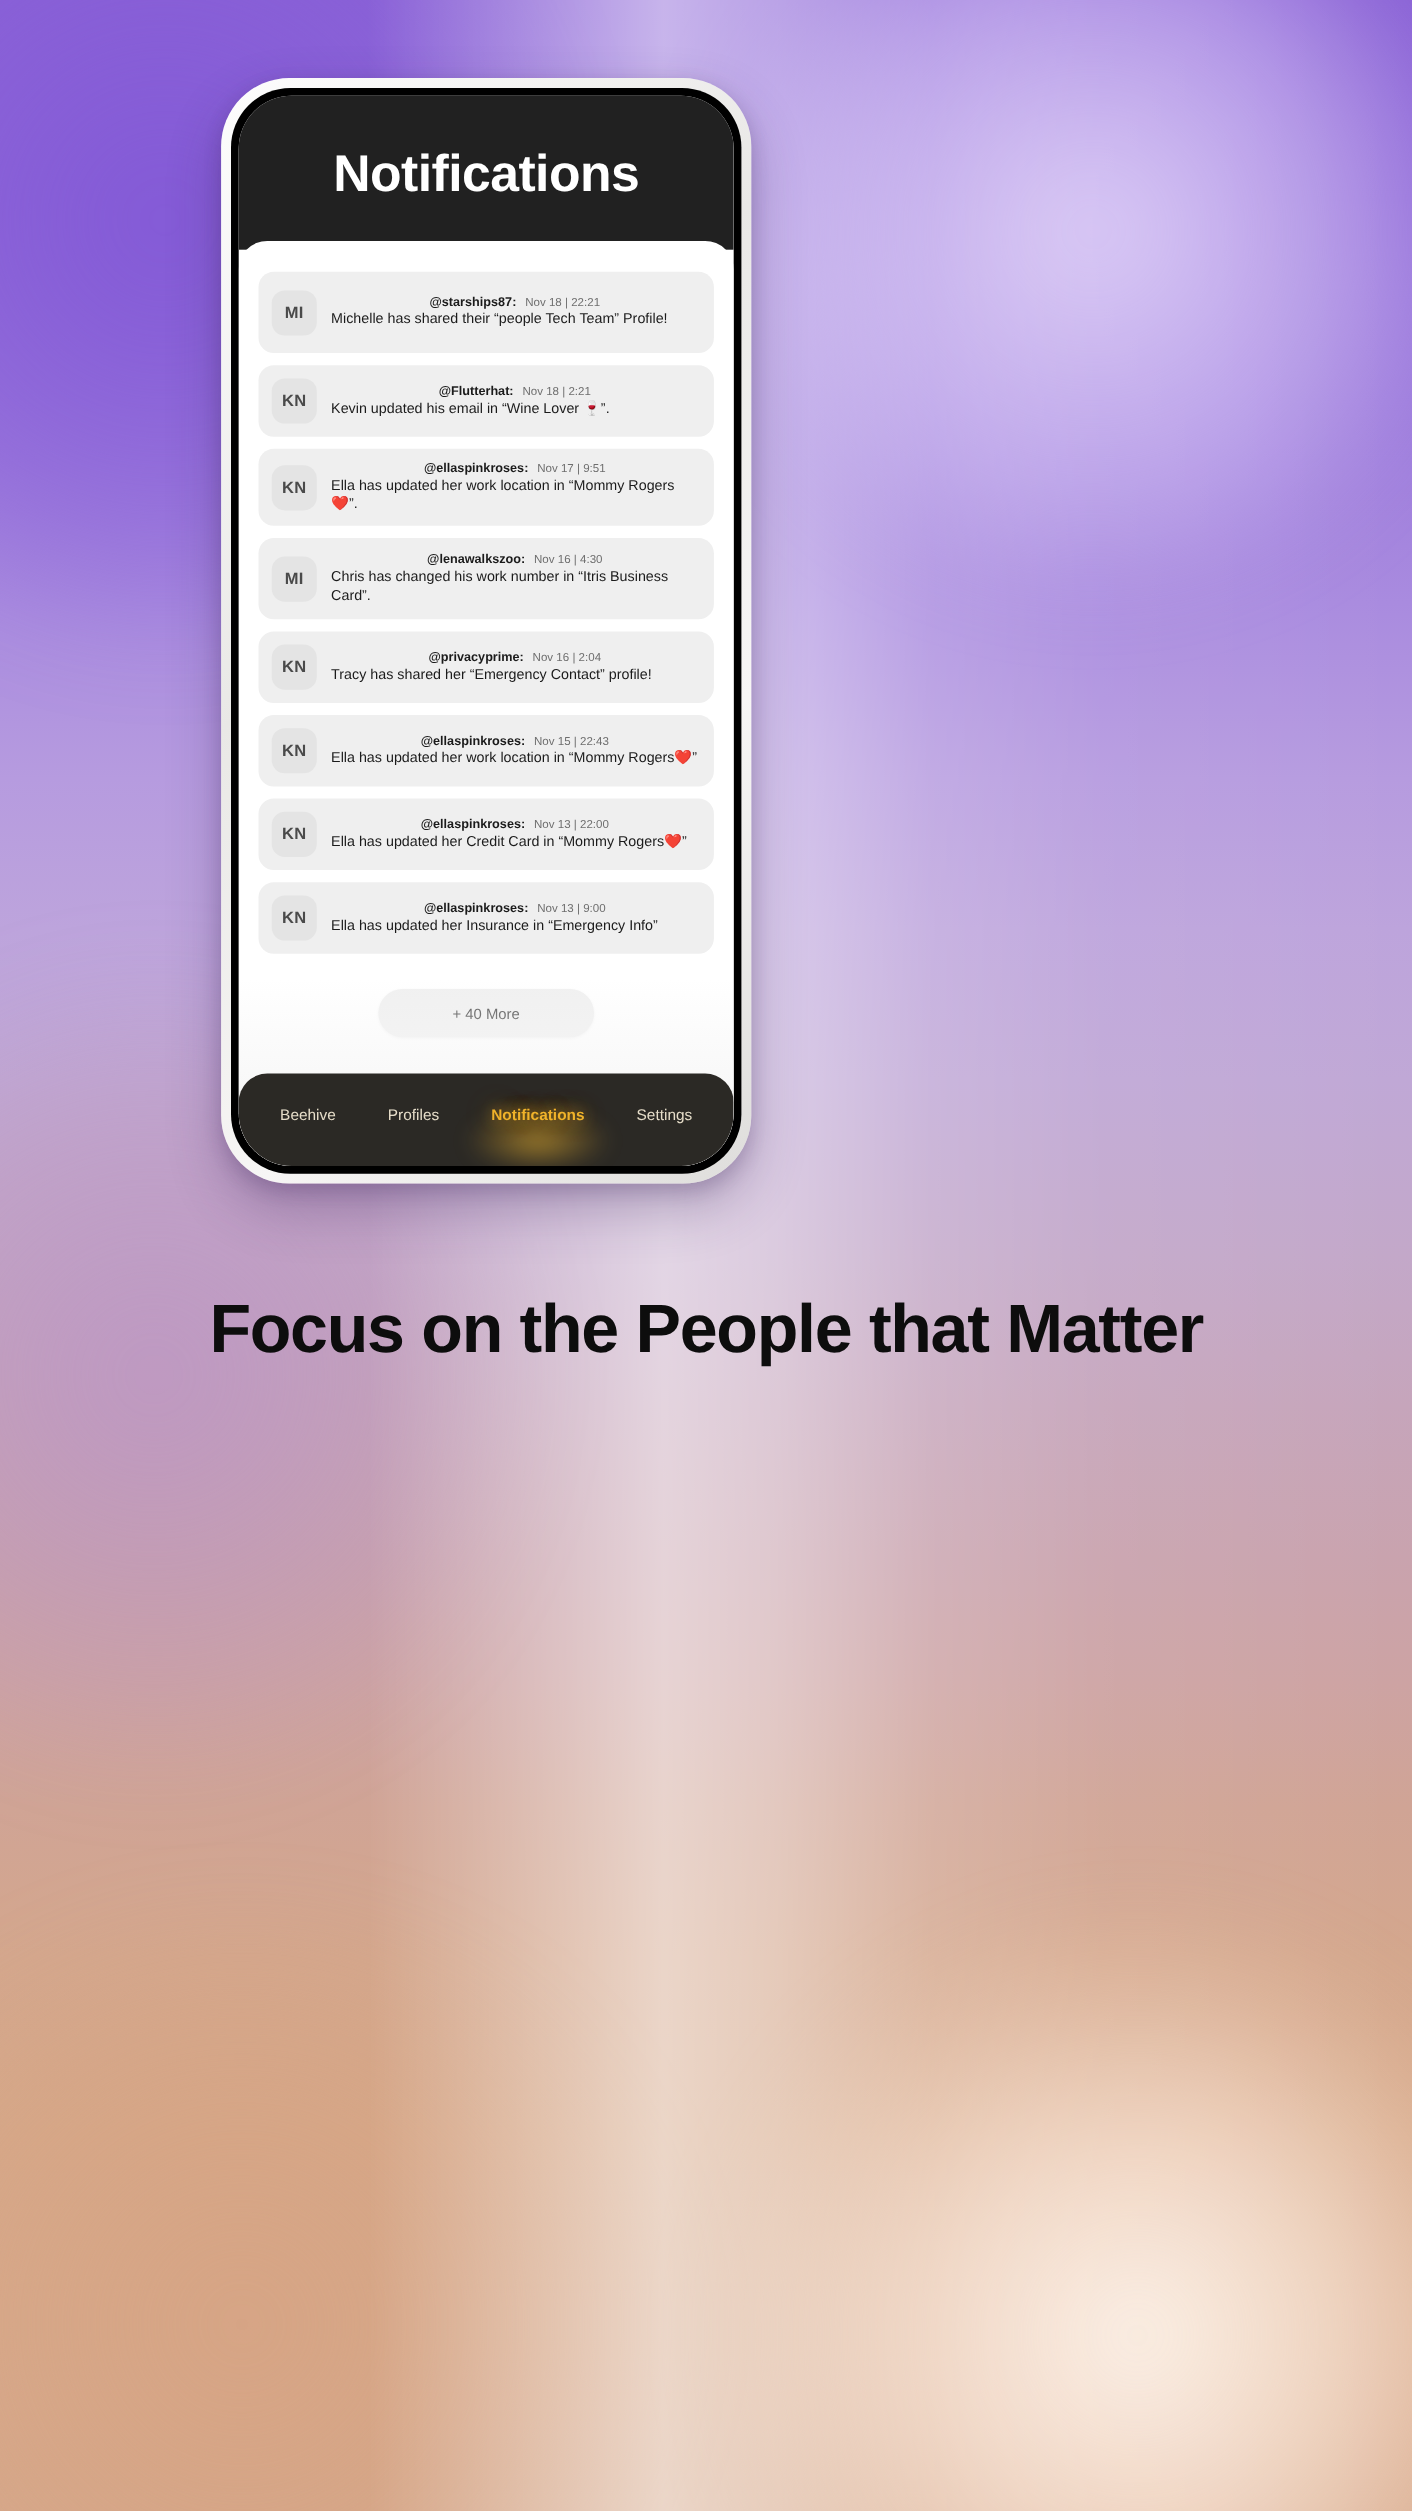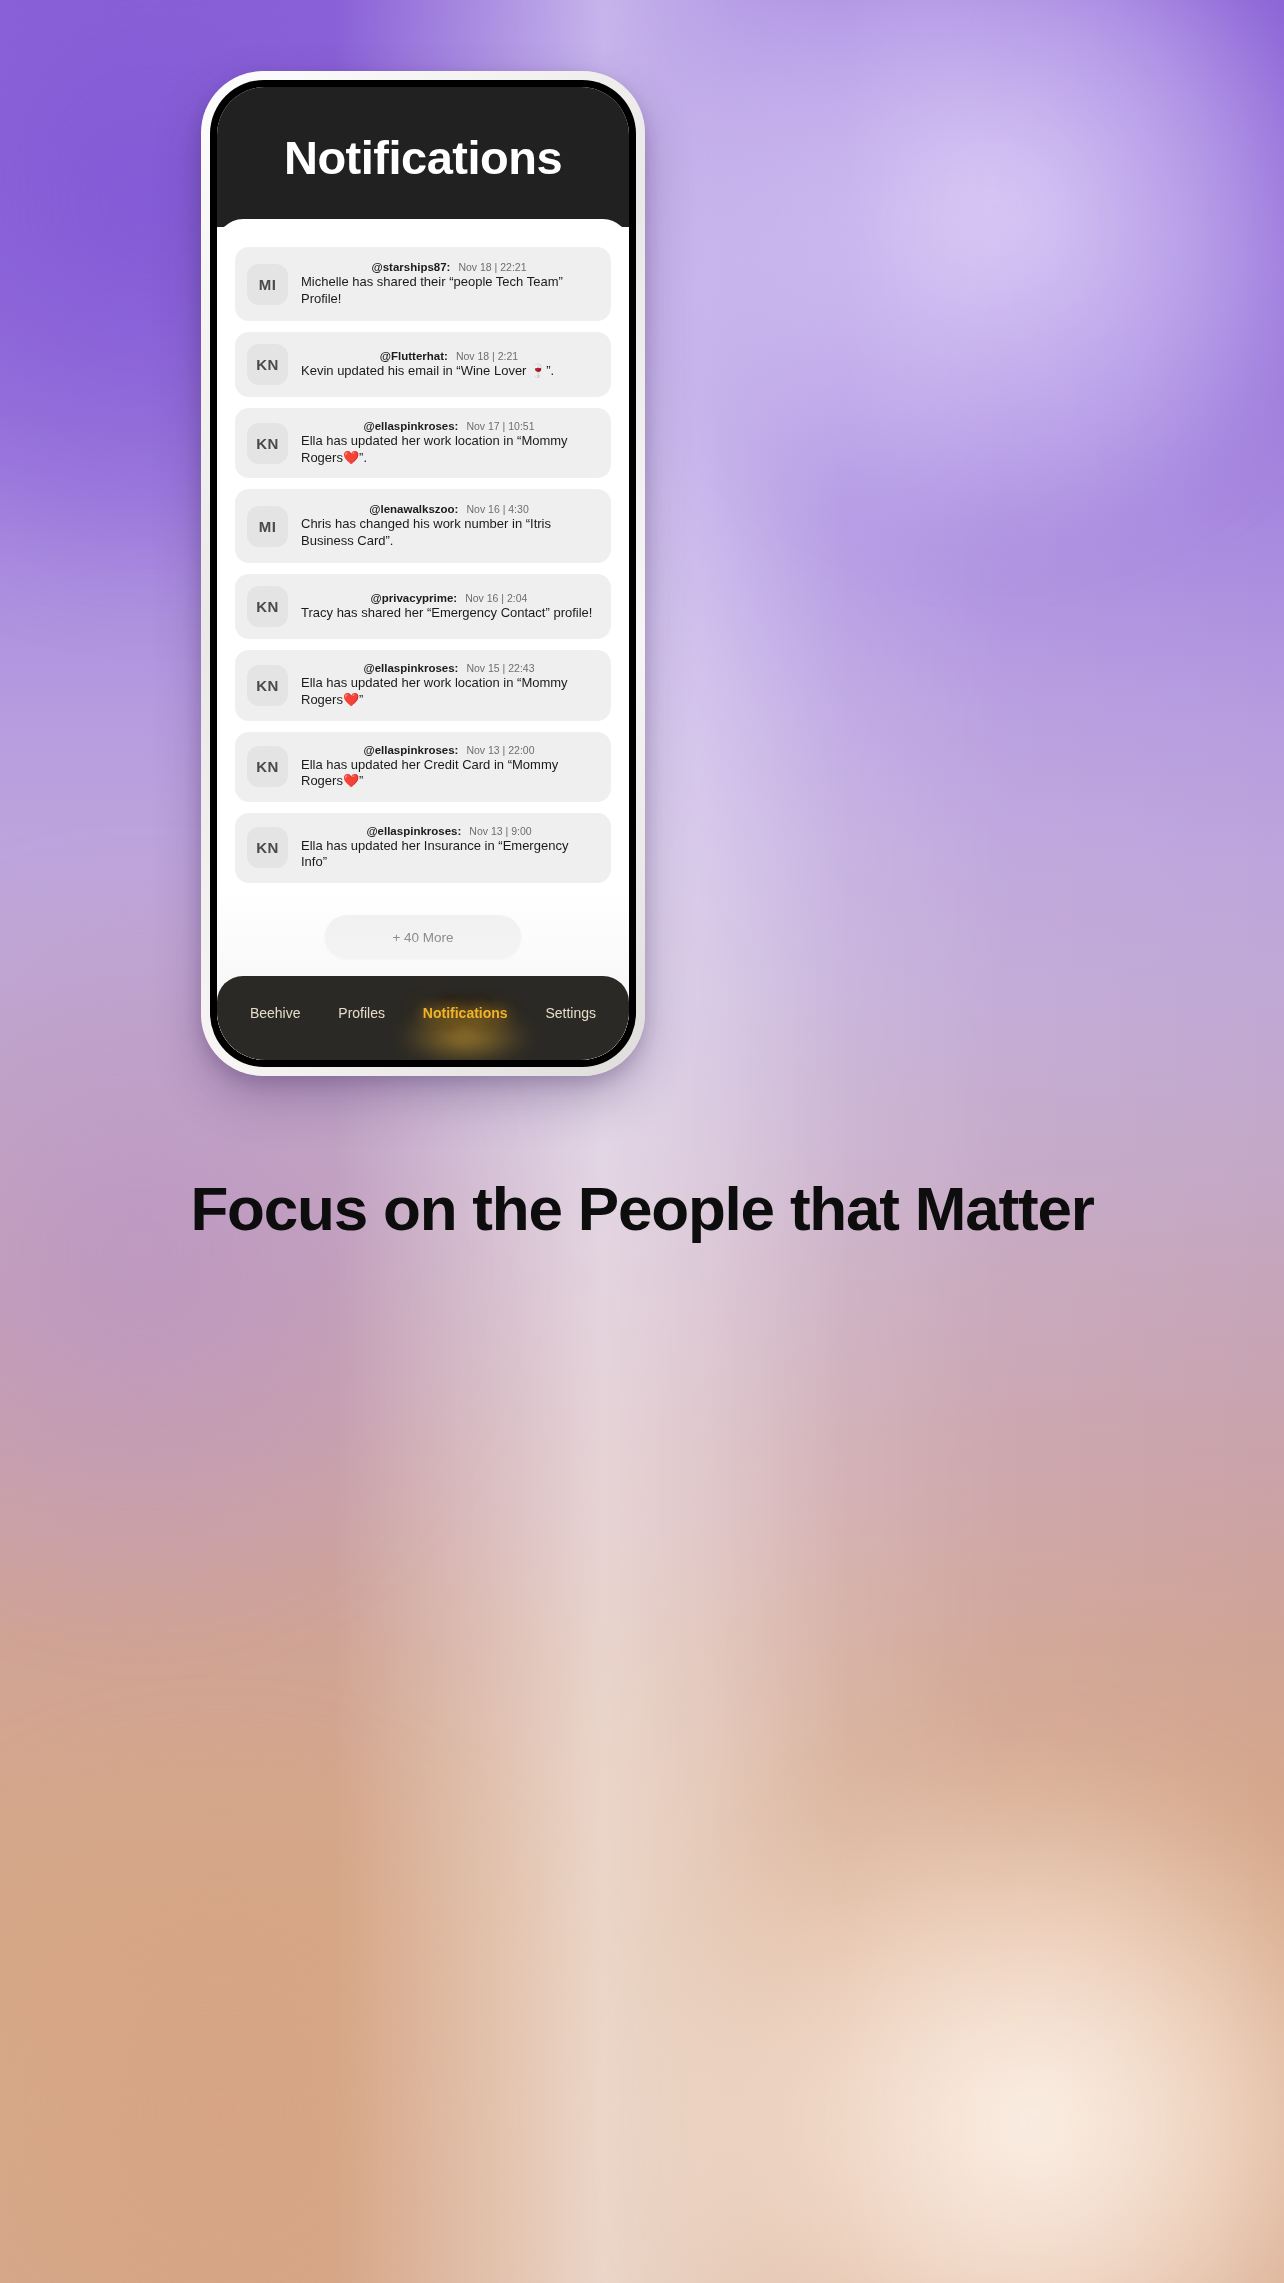--- a/index.html
+++ b/index.html
@@ -132,21 +132,21 @@
       rgba(214,163,131,0.42) 50%,
       rgba(214,163,131,0.0) 78%);
     filter: blur(44px);
   }
 
   
   .phone-wrap {
     position: absolute;
     left: 201px;
     top: 71px;
-    width: 444px;
+    width: 482px;
     height: 1005px;
   }
   .phone-outer {
     position: absolute;
     inset: 0;
     border-radius: 62px;
     background: linear-gradient(135deg, #fdfdfd 0%, #e9e8e6 40%, #f7f6f5 70%, #dedddb 100%);
     box-shadow:
       0 22px 48px rgba(60, 35, 90, 0.30),
       0 6px 16px rgba(60, 35, 90, 0.20);
@@ -408,21 +408,21 @@
                     <span class="notif-time">Nov 18 | 2:21</span>
                   </div>
                   <div class="notif-text">Kevin updated his email in “Wine Lover 🍷”.</div>
                 </div>
               </div>
               <div class="notif-card">
                 <div class="avatar">KN</div>
                 <div class="notif-body">
                   <div class="notif-top">
                     <span class="notif-handle">@ellaspinkroses:</span>
-                    <span class="notif-time">Nov 17 | 10:51</span>
+                    <span class="notif-time">Nov 17 | 9:51</span>
                   </div>
                   <div class="notif-text">Ella has updated her work location in “Mommy Rogers❤️”.</div>
                 </div>
               </div>
               <div class="notif-card tall">
                 <div class="avatar">MI</div>
                 <div class="notif-body">
                   <div class="notif-top">
                     <span class="notif-handle">@lenawalkszoo:</span>
                     <span class="notif-time">Nov 16 | 4:30</span>

